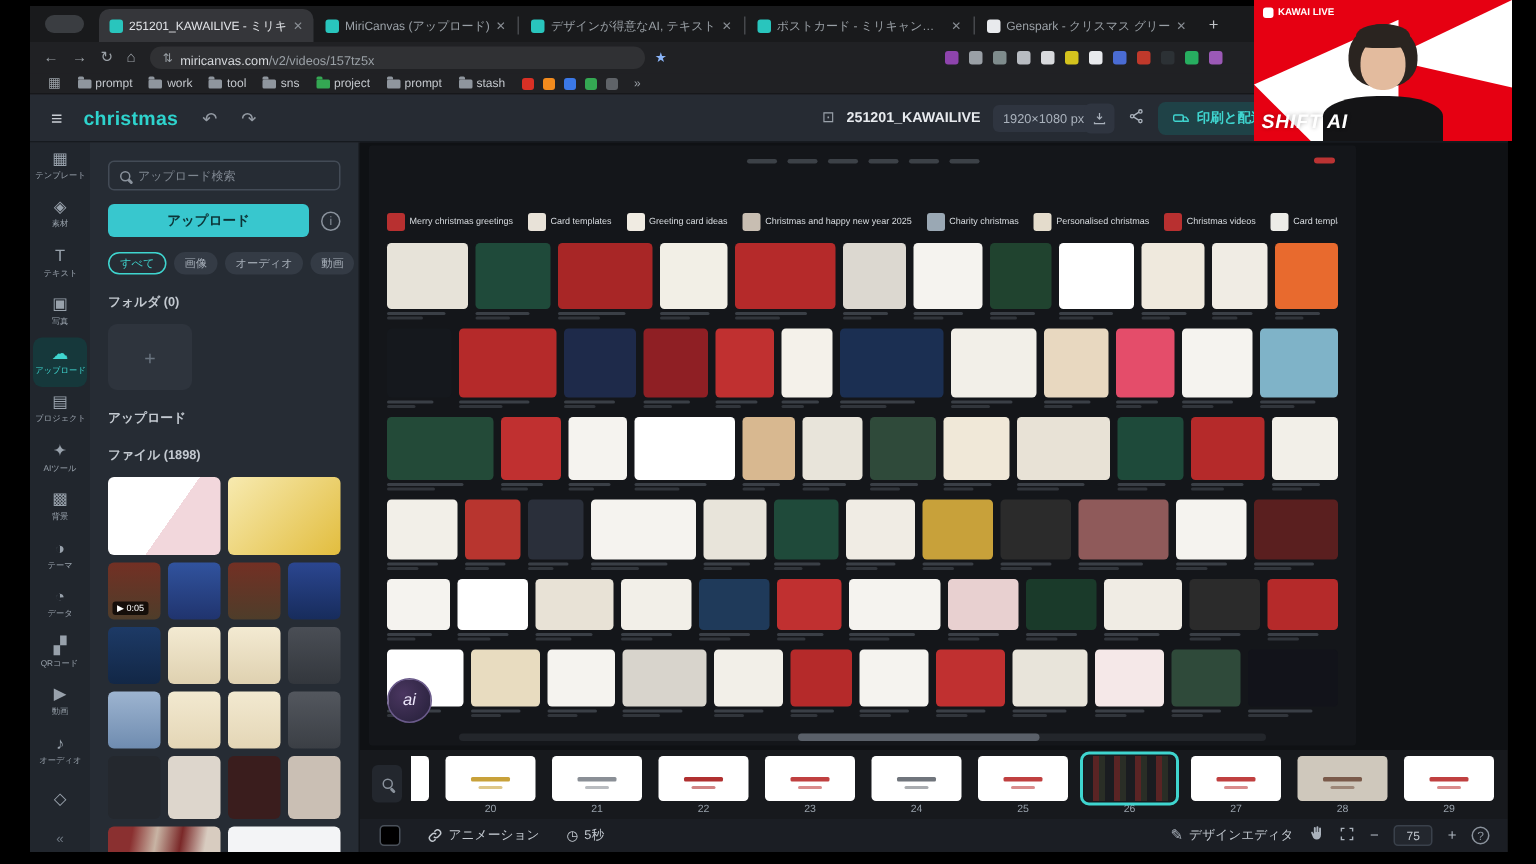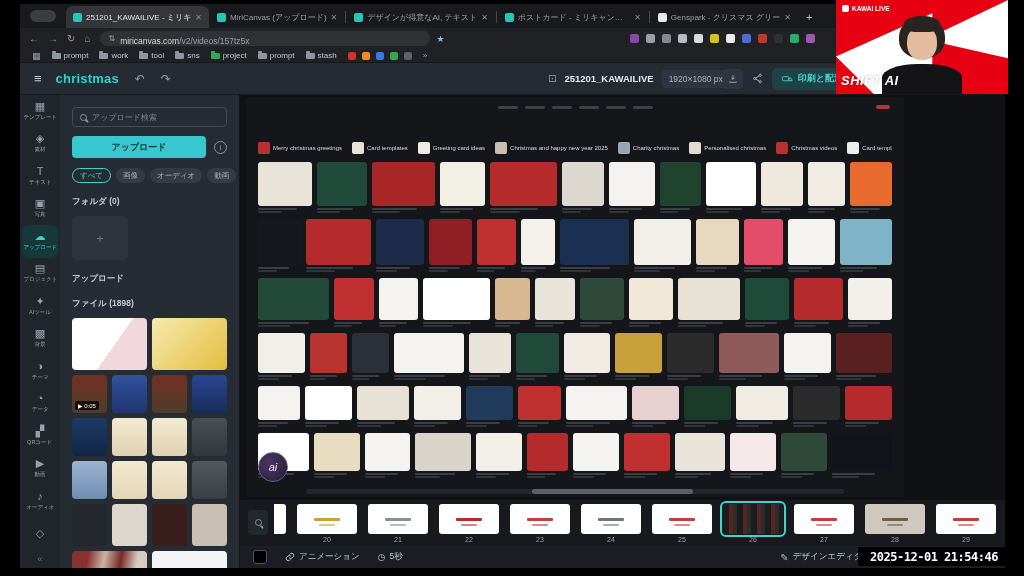--- a/index.html
+++ b/index.html
@@ -928,21 +928,20 @@
             <path d="M3 8V3h5M16 3h5v5M21 16v5h-5M8 21H3v-5" stroke="#aab2bc" stroke-width="2.2" fill="none"></path>
           </svg>
       </span>
       <span class="bic">−</span>
       <span class="zbox">75</span>
       <span class="bic">+</span>
       <span class="info" style="width:12px;height:12px;">?</span>
     </div>
   </div>
 
-  <div id="timestamp">2025-12-01 21:54:46</div>
 
   <div id="webcam">
     <div class="wt1"></div>
     <div class="wt2"></div>
     <div class="hair"></div>
     <div class="face"></div>
     <div class="fringe"></div>
     <div class="body"></div>
     <div id="livebadge">
       <span class="lg"></span>

